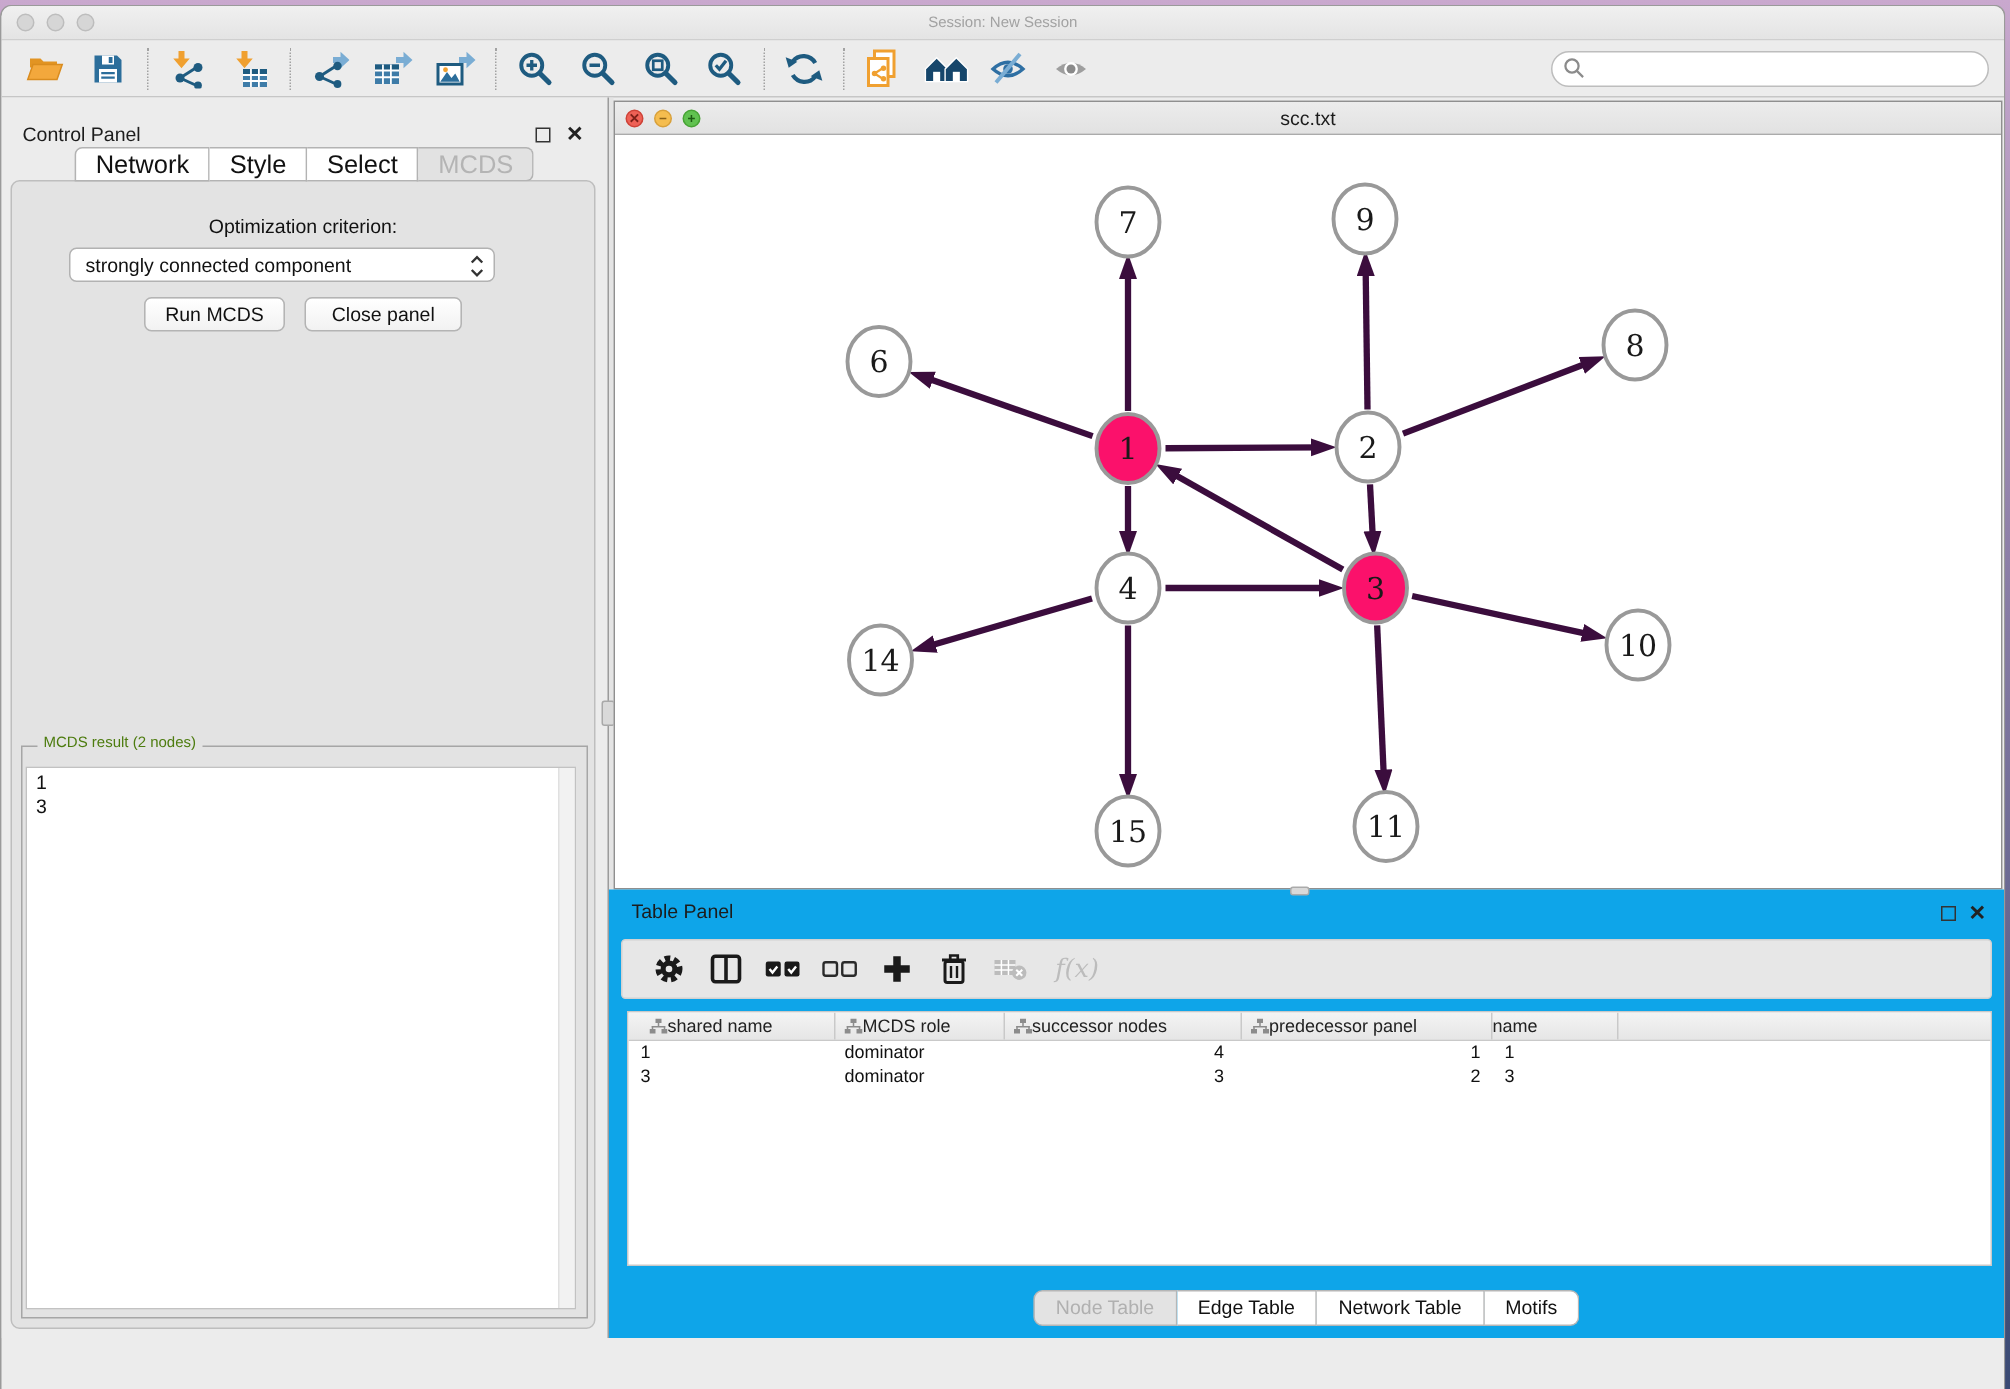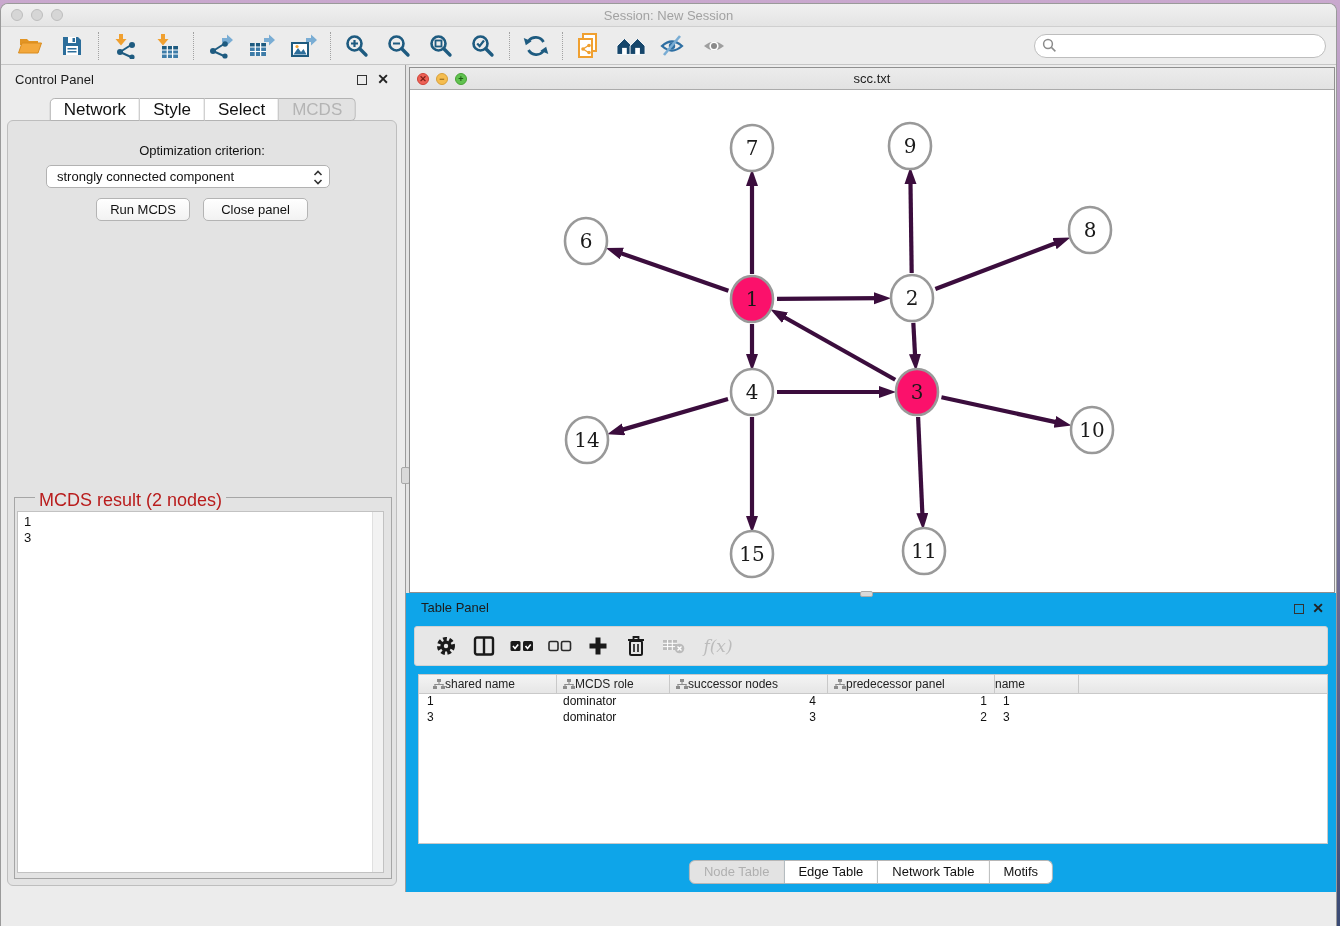--- a/index.html
+++ b/index.html
@@ -8,55 +8,55 @@
   *{box-sizing:border-box;}
   #app{position:absolute;top:3px;left:0;right:3px;bottom:0;background:#ececec;
     border-radius:8px 8px 0 0;overflow:hidden;border:1px solid #9a9a9a;border-bottom:none;}
 
   
   .titlebar{position:absolute;top:0;left:0;right:0;height:23px;background:linear-gradient(#f0f0f0,#e4e4e4);
     border-bottom:1px solid #cfcfcf;}
   .titlebar .dots{position:absolute;left:10px;top:5px;display:flex;gap:8px;}
   .dots span{width:12px;height:12px;border-radius:50%;background:#d6d6d6;border:1px solid #bdbdbd;}
   .titlebar .wtitle{position:absolute;left:0;right:0;top:0;height:23px;line-height:23px;text-align:center;
-    color:#a2a2a2;font-size:13px;}
+    color:#a2a2a2;font-size:10px;}
 
   
   .toolbar{position:absolute;top:23px;left:0;right:0;height:38px;background:#ececec;
     border-bottom:1px solid #c6c6c6;display:flex;align-items:center;padding-left:8px;}
   .tbtn{width:30px;height:30px;display:flex;align-items:center;justify-content:center;margin:0 6px;flex:none;}
   .tsep{width:1px;height:28px;border-left:1px dotted #a2a2a2;margin:0 5px;flex:none;}
   .searchbox{margin-left:auto;margin-right:10px;width:292px;height:24px;background:#fff;
     border:1px solid #bdbdbd;border-radius:13px;display:flex;align-items:center;padding-left:7px;}
   .searchbox input{border:none;outline:none;flex:1;height:20px;font-size:13px;background:transparent;}
 
   
   .cpanel{position:absolute;top:61px;left:0;width:404px;bottom:34px;background:#ececec;}
-  .cpanel-hd{position:absolute;top:2px;left:0;right:0;height:26px;}
+  .cpanel-hd{position:absolute;top:12px;left:0;right:0;height:26px;}
   .cpanel-hd .ptitle{position:absolute;left:14px;top:5px;font-size:13px;color:#1c1c1c;}
   .float-ic{position:absolute;top:8px;width:10px;height:10px;border:1.5px solid #333;}
   .close-ic{position:absolute;top:4px;font-size:14px;font-weight:bold;color:#222;}
   .cpanel-hd .float-ic{right:38px;}
   .cpanel-hd .close-ic{right:16px;}
   .ctabs{position:absolute;top:33px;left:50%;transform:translateX(-50%);display:flex;height:23px;z-index:3;}
   .ctab{border:1px solid #b3b3b3;border-left:none;background:#fff;padding:0 13px;font-size:17px;
     line-height:21px;color:#111;}
   .ctab:first-child{border-left:1px solid #b3b3b3;border-radius:5px 0 0 0;}
   .ctab.last{border-radius:0 5px 5px 0;}
   .ctab.active{background:#e2e2e2;color:#b4b4b4;}
   .cframe{position:absolute;top:55px;left:6px;width:390px;bottom:6px;background:#e3e3e3;
     border:1px solid #bebebe;border-radius:6px;}
   .optlabel{position:absolute;top:22px;left:0;right:0;text-align:center;font-size:13px;color:#111;}
   .cselect{position:absolute;top:44px;left:38px;width:284px;height:23px;background:#fff;
     border:1px solid #b2b2b2;border-radius:5px;font-size:13px;line-height:21px;padding-left:10px;color:#111;}
   .cselect .updown{position:absolute;right:5px;top:3px;}
   .cbtn{position:absolute;height:23px;background:linear-gradient(#ffffff,#f2f2f2);border:1px solid #b4b4b4;
     border-radius:5px;font-size:13px;text-align:center;line-height:21px;color:#111;}
   .groupbox{position:absolute;left:6px;width:378px;top:376px;height:382px;border:1px solid #a6a6a6;}
-  .grouplegend{position:absolute;top:-8px;left:20px;background:#e3e3e3;padding:0 4px;font-size:18px;color:#b91c1c;}
+  .grouplegend{position:absolute;top:-8px;left:10px;background:#e3e3e3;padding:0 4px;font-size:10px;color:#4d7c0f;}
   .resultlist{position:absolute;top:13px;left:2px;right:7px;bottom:5px;background:#fff;border:1px solid #c2c2c2;
     font-size:13px;color:#111;padding:2px 0 0 6px;line-height:16px;}
   .resulttrack{position:absolute;top:0;right:0;bottom:0;width:11px;background:#f2f2f2;border-left:1px solid #e0e0e0;}
 
   
   .vsplit{position:absolute;top:61px;bottom:34px;left:404px;width:4px;background:#e4e4e4;border-left:1px solid #9c9c9c;}
   .vsplit .grip{position:absolute;top:402px;left:-5px;width:9px;height:17px;background:#d9d9d9;
     border:1px solid #a8a8a8;border-radius:2px;}
   .hgrip{position:absolute;left:450px;top:523px;width:13px;height:6px;background:#d9d9d9;
     border:1px solid #ababab;border-radius:2px;z-index:5;}

